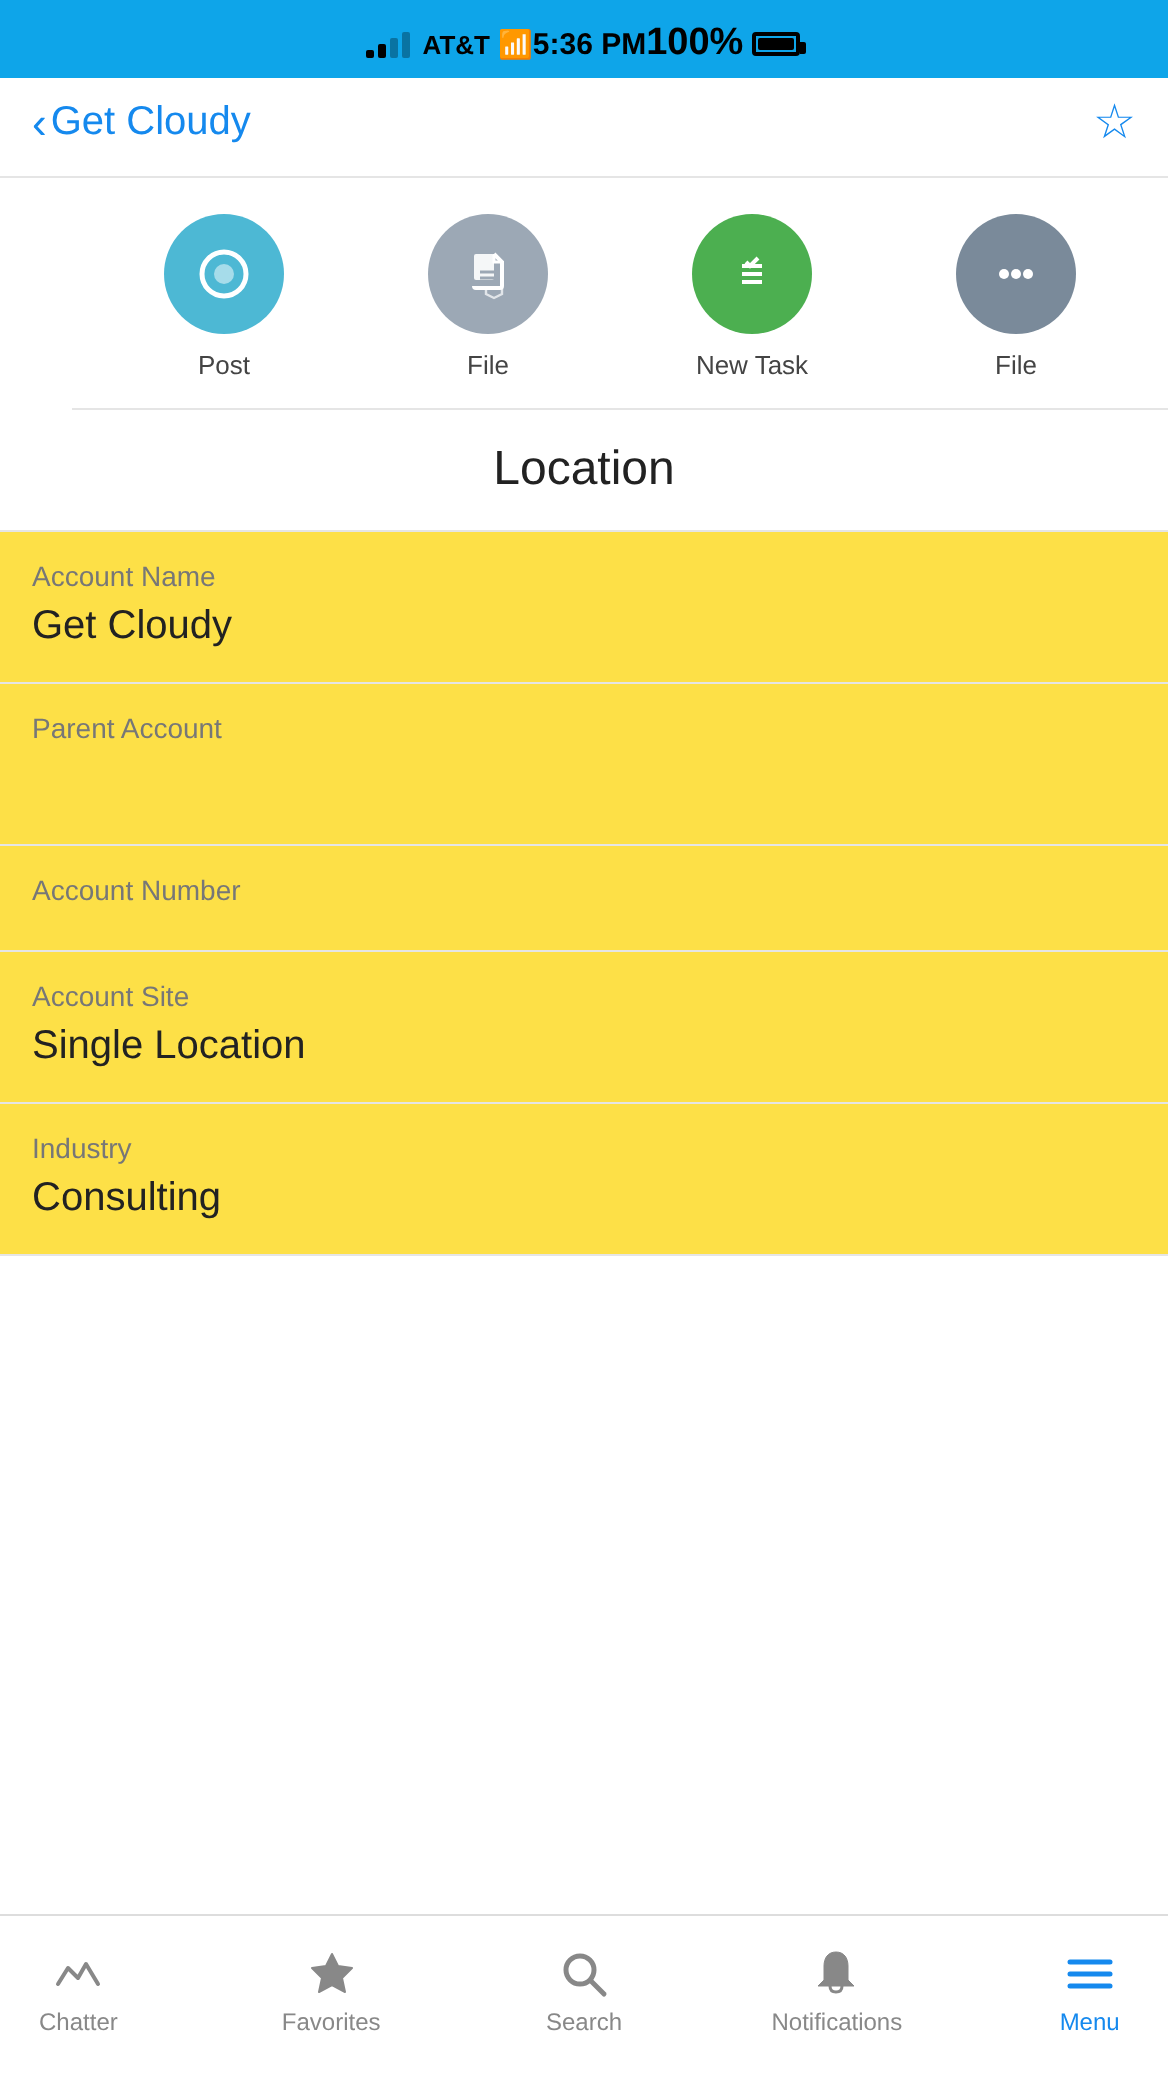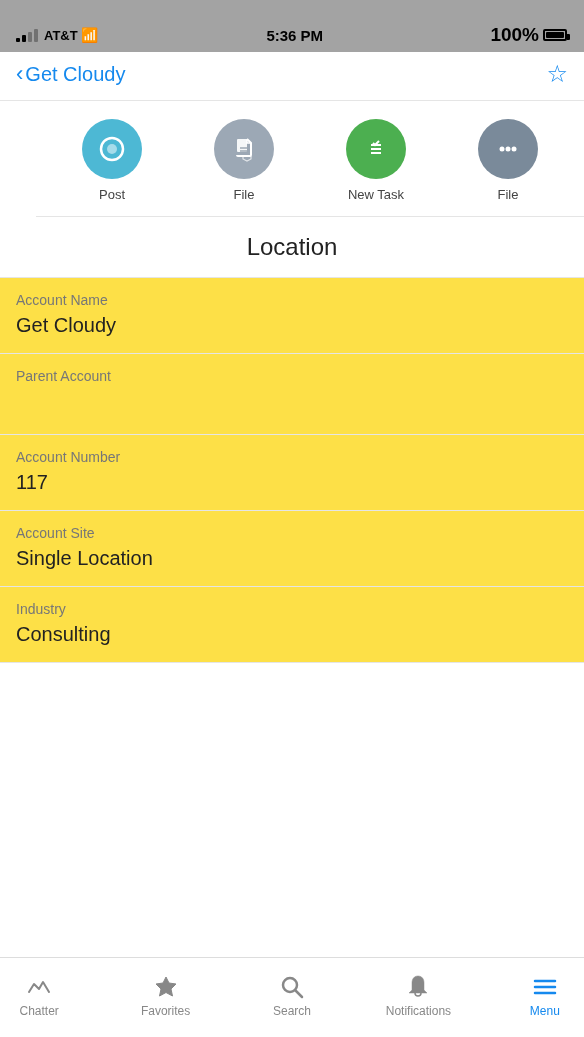--- a/index.html
+++ b/index.html
@@ -8,24 +8,24 @@
       font-family: -apple-system, BlinkMacSystemFont, 'Helvetica Neue', sans-serif;
       background: #fff;
       width: 584px;
       min-height: 1037px;
       overflow-x: hidden;
     }
 
     
     .status-bar {
       display: flex;
-      justify-content: space-between;
-      align-items: center;
-      padding: 24px 16px 6px;
-      background: #a3a3a3;
+      justify-content: center;
+      align-items: center;
+      padding: 11px 16px 6px;
+      background: #0ea5e9;
       font-size: 13px;
       font-weight: 600;
     }
     .status-left { display: flex; align-items: center; gap: 4px; }
     .status-center { font-size: 15px; font-weight: 600; }
     .status-right { display: flex; align-items: center; gap: 4px; font-size: 19px; font-weight: 600; }
 
     
     .signal-bars { display: flex; align-items: flex-end; gap: 2px; margin-right: 2px; }
     .signal-bar { background: #000; border-radius: 1px; width: 4px; }
@@ -265,21 +265,20 @@
     <div class="field-row">
       <div class="field-label">Account Name</div>
       <div class="field-value">Get Cloudy</div>
     </div>
     <div class="field-row">
       <div class="field-label">Parent Account</div>
       <div class="field-value empty"></div>
     </div>
     <div class="field-row">
       <div class="field-label">Account Number</div>
-      <div class="field-value">117</div>
     </div>
     <div class="field-row">
       <div class="field-label">Account Site</div>
       <div class="field-value">Single Location</div>
     </div>
     <div class="field-row">
       <div class="field-label">Industry</div>
       <div class="field-value">Consulting</div>
     </div>
   </div>

